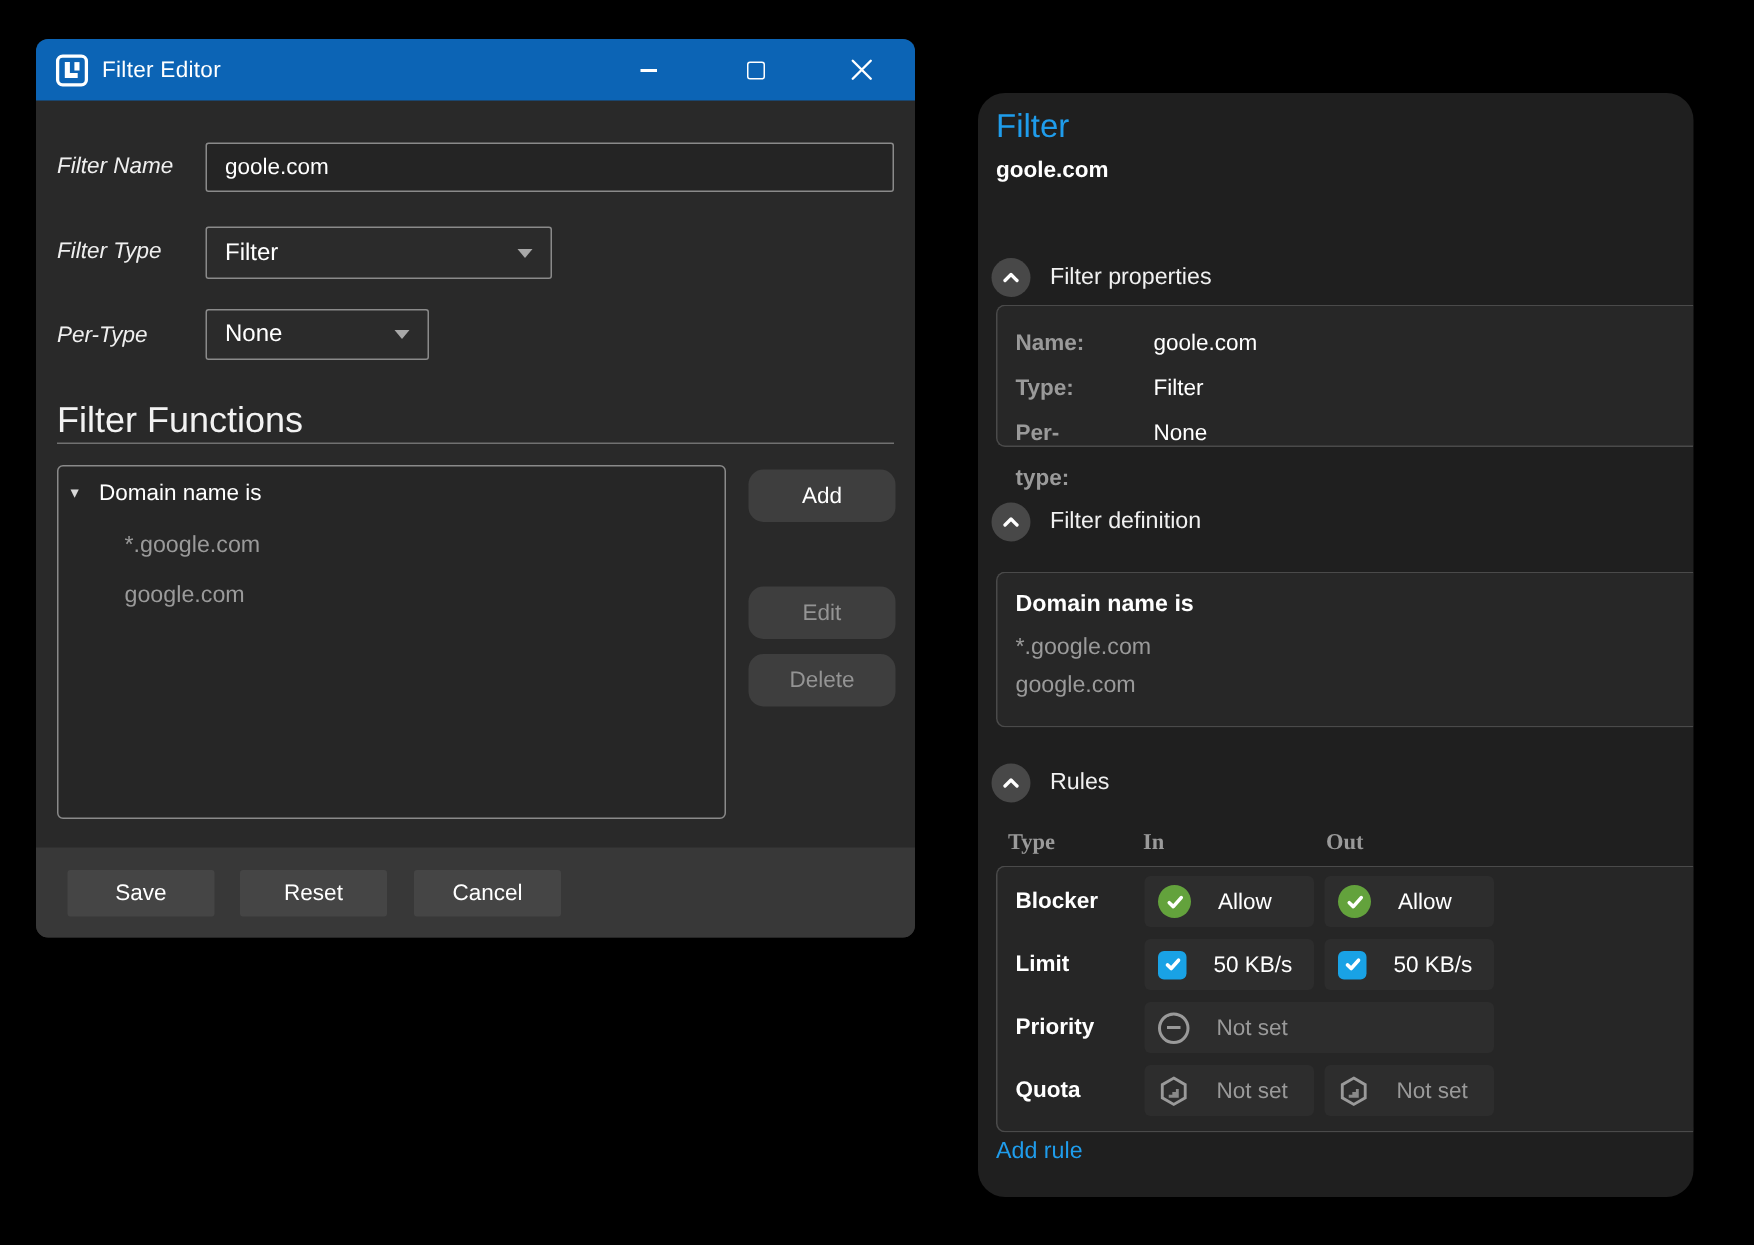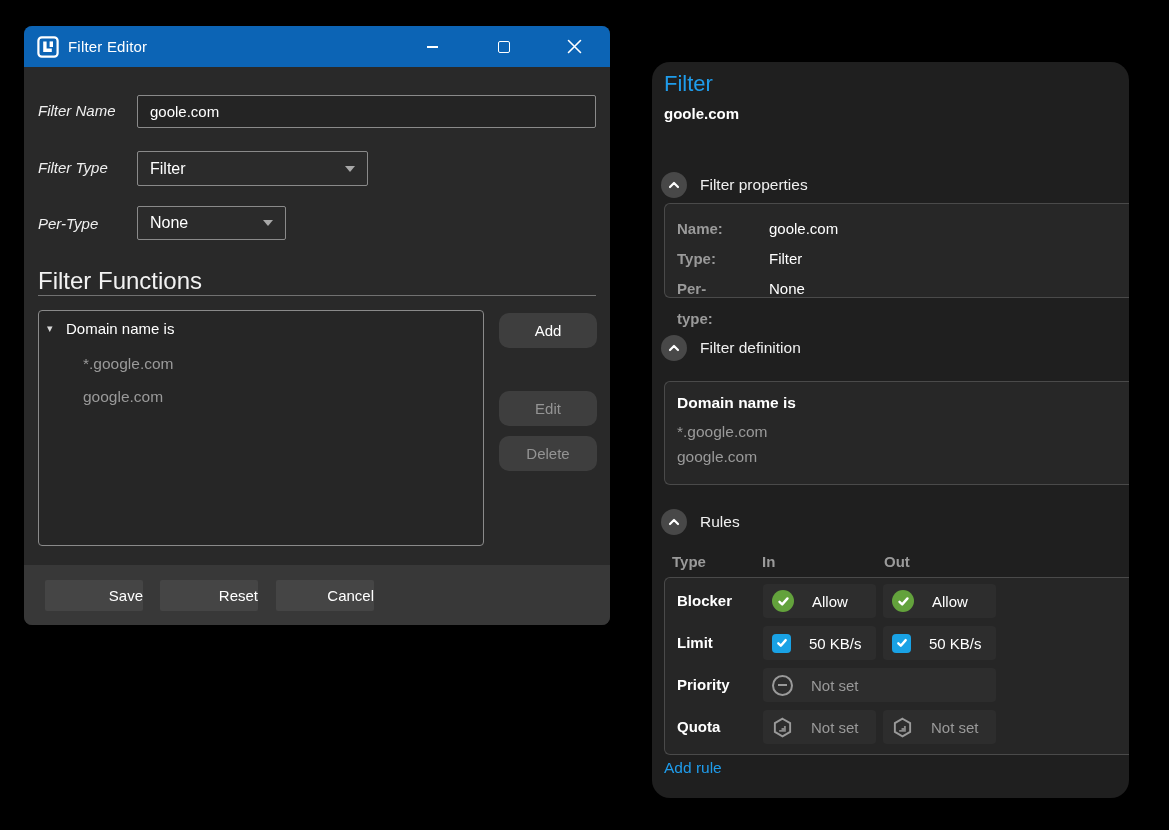--- a/index.html
+++ b/index.html
@@ -42,21 +42,21 @@
   .side-btn { position:absolute; left:475px; width:98px; height:35px; background:#3e3e3e;
     border:none; border-radius:10px; font-size:15px; cursor:pointer;
     font-family:"Liberation Sans", sans-serif; }
   .side-btn.enabled { color:#fff; }
   .side-btn.disabled { color:#949494;margin-top:33px; }
 
   #footer { position:absolute; left:0; bottom:0; width:100%; height:60px; background:#383838;
     border-radius:0 0 8px 8px; }
   .footer-btn { position:absolute; top:15px; width:98px; height:31px; background:#454545;
     border:none; border-radius:2px; color:#fff; font-size:15px; cursor:pointer;
-    font-family:"Liberation Sans", sans-serif;text-align:right; }
+    font-family:"Liberation Sans", sans-serif; }
 
   
   #panel { position:absolute; left:652px; top:62px; width:477px; height:736px;
     background:#1f1f1f; border-radius:18px; overflow:hidden; box-shadow:0 12px 34px rgba(0,0,0,.75); }
   #panel-title { position:absolute; left:12px; top:8px; font-size:22px; line-height:28px; color:#1f9ceb; }
   #panel-subtitle { position:absolute; left:12px; top:40px; font-size:15px; line-height:24px; font-weight:bold; color:#fff; }
 
   .sec { position:absolute; left:9px; display:flex; align-items:center; gap:13px; }
   .sec-circle { width:26px; height:26px; border-radius:50%; background:#484848; border:none;
     display:flex; align-items:center; justify-content:center; cursor:pointer; }
@@ -64,21 +64,21 @@
 
   .info-box { position:absolute; left:12px; width:465px; background:#272727;
     border:1px solid #4a4a4a; border-right:none; border-radius:6px 0 0 6px; }
   .prop-row { position:absolute; font-size:15px; line-height:30px; }
   .prop-label { position:absolute; left:12px; color:#9a9a9a; font-weight:bold; }
   .prop-value { position:absolute; left:104px; color:#fff; }
 
   .def-title { position:absolute; left:12px; top:9px; color:#fff; font-weight:bold; font-size:15.5px; line-height:24px; }
   .def-item { position:absolute; left:12px; color:#9a9a9a; font-size:15.5px; line-height:25px; }
 
-  .col-hdr { position:absolute; top:488px; color:#9a9a9a; font-weight:bold; font-size:15px; line-height:24px; }
+  .col-hdr { position:absolute; top:488px; color:#9a9a9a; font-weight:bold; font-size:15px; line-height:24px;font-family:Liberation Serif, serif; }
 
   .rule-label { position:absolute; left:12px; color:#fff; font-weight:bold; font-size:15px; line-height:20px; }
   .rule-btn { position:absolute; height:34px; background:#2d2d2d; border:none; border-radius:4px;
     display:flex; align-items:center; gap:10px; padding:0 0 0 9px; cursor:pointer;
     font-family:"Liberation Sans", sans-serif; }
   .rule-btn .val { font-size:15px;margin-left:8px; }
   .val.set { color:#fff; }
   .val.notset { color:#9a9a9a; }
 
   .icon-check-circle { width:22px; height:22px; border-radius:50%; background:#63a23c;

